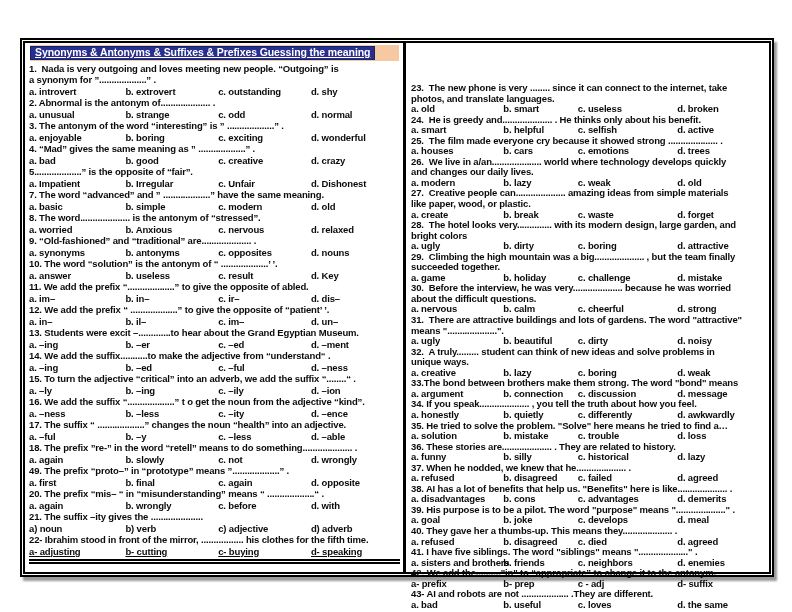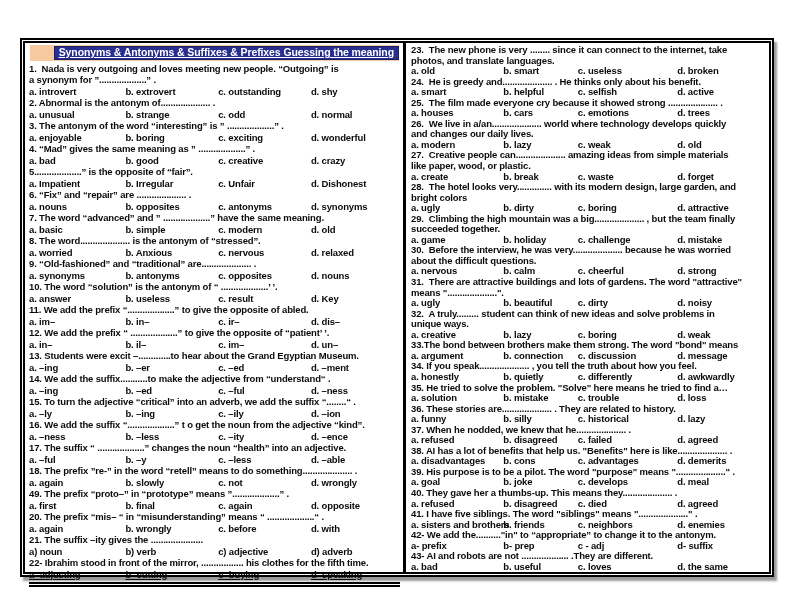--- a/index.html
+++ b/index.html
@@ -16,25 +16,25 @@
     box-shadow:3px 4px 2px #9a9a9a;
     display:flex;
   }
   .col{box-sizing:border-box;color:#0a0a0a;font-weight:bold;}
   .col-left{
     width:381px;border-right:3px solid #000;
     padding:1px 3px 0 4px;
     font-size:9.5px;line-height:11.5px;letter-spacing:-0.15px;
   }
   .col-right{
-    flex:1;padding:2px 3px 0 5px;
-    font-size:9.5px;line-height:10.55px;letter-spacing:-0.15px;
+    flex:1;padding:8px 3px 0 5px;
+    font-size:9.5px;line-height:10.55px;letter-spacing:-0.15px;margin-top:32px;
   }
   .title-band{
-    background:#f6c9a0;text-align:right;
+    background:#f6c9a0;text-align:left;
     margin:1px 1px 2px 1px;padding:1px 0;
   }
   .title-text{
     display:inline-block;background:#272e8d;color:#ffffff;
     border:1px solid #1a1f66;
     font-size:10.5px;font-weight:bold;text-decoration:underline;
     padding:0 4px;letter-spacing:-0.1px;
   }
   .q-line{white-space:pre;}
   .opts{display:grid;}
@@ -98,29 +98,20 @@
   <div class="q-block">
     <div class="q-line">5...................” is the opposite of “fair”.</div>
           <div class="opts">
             <span class="opt">a. Impatient</span>
             <span class="opt">b. Irregular</span>
             <span class="opt">c. Unfair</span>
             <span class="opt">d. Dishonest</span>
           </div>
   </div>
 
-  <div class="q-block">
-    <div class="q-line">6. “Fix” and “repair” are .................... .</div>
-          <div class="opts">
-            <span class="opt">a. nouns</span>
-            <span class="opt">b. opposites</span>
-            <span class="opt">c. antonyms</span>
-            <span class="opt">d. synonyms</span>
-          </div>
-  </div>
 
   <div class="q-block">
     <div class="q-line">7. The word “advanced” and ” ...................” have the same meaning.</div>
           <div class="opts">
             <span class="opt">a. basic</span>
             <span class="opt">b. simple</span>
             <span class="opt">c. modern</span>
             <span class="opt">d. old</span>
           </div>
   </div>

